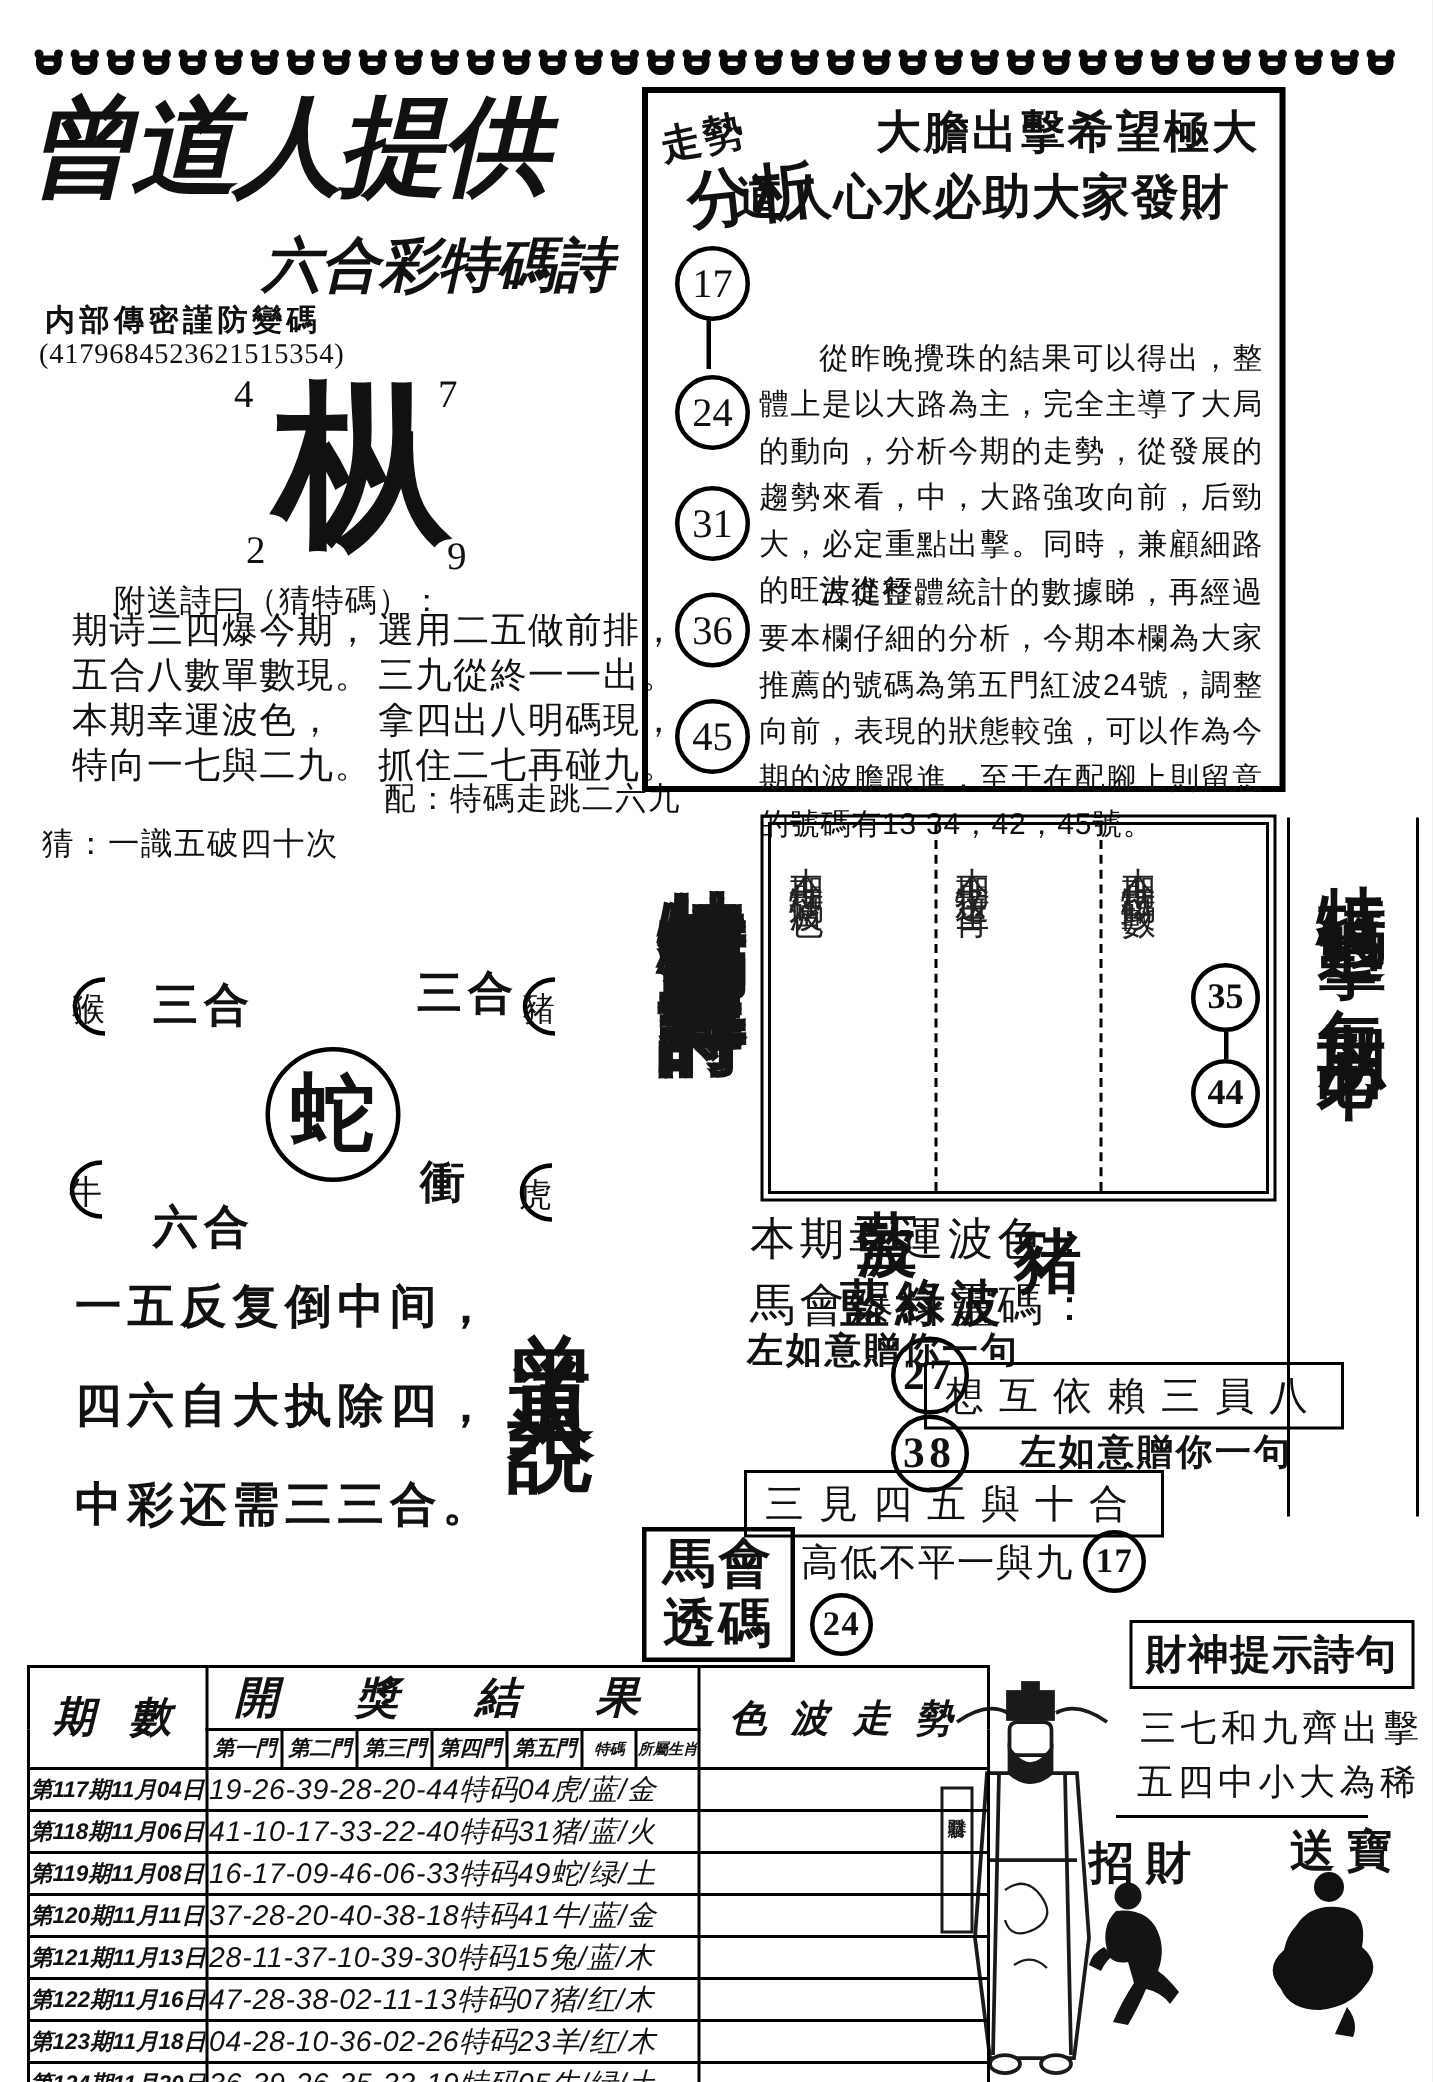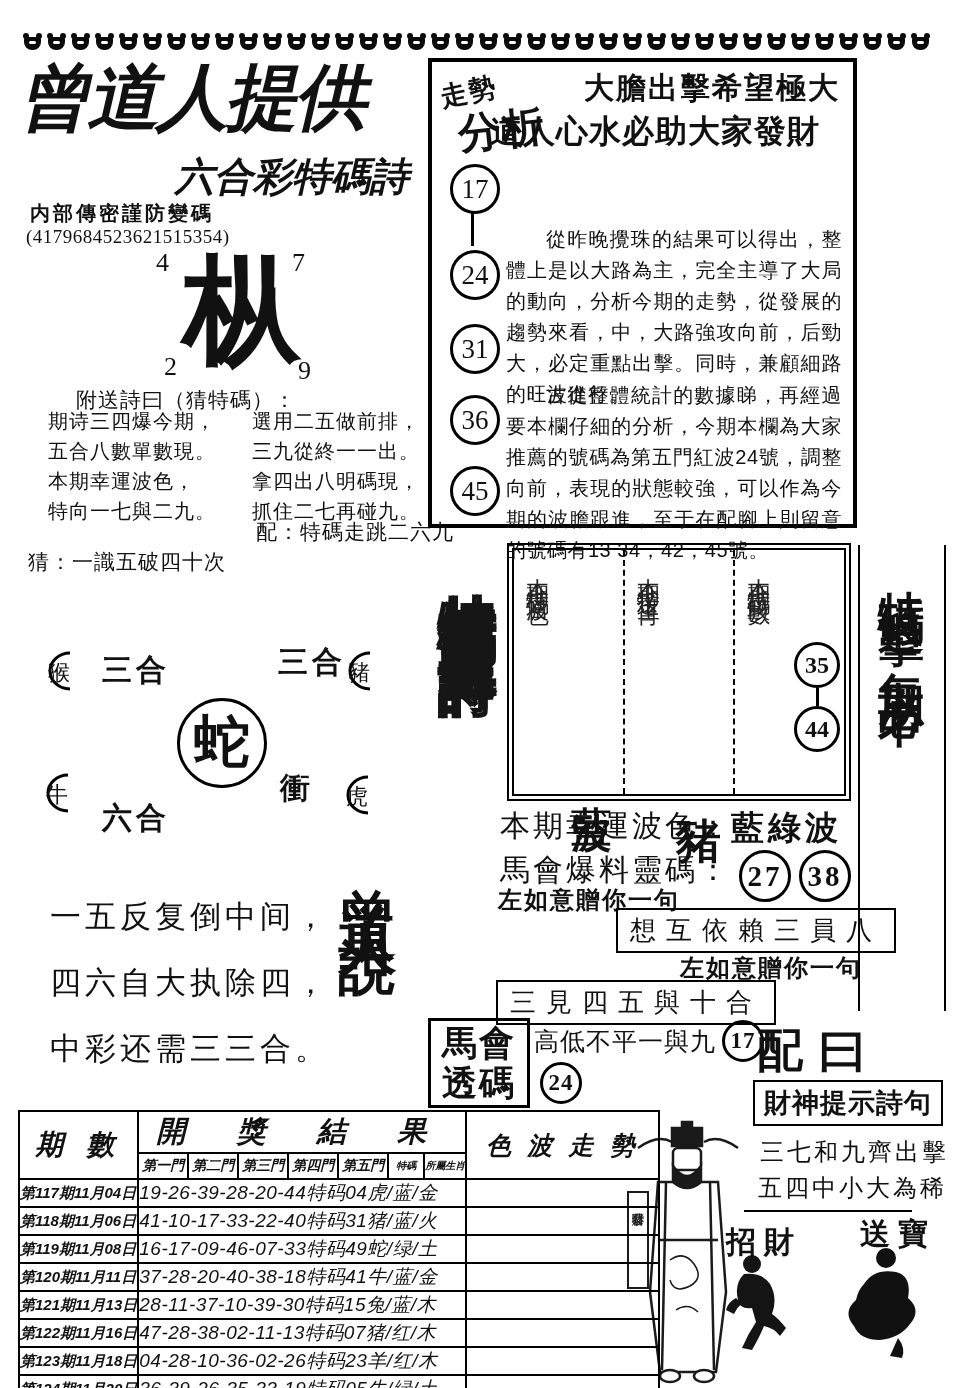--- a/index.html
+++ b/index.html
@@ -22,33 +22,33 @@
             transform:skewX(-13deg);letter-spacing:0px;white-space:nowrap;}
   .secret-note{left:30px;top:200px;font-size:20px;font-weight:700;letter-spacing:3px;}
   .secret-code{left:26px;top:226px;font-size:19px;letter-spacing:.5px;}
 
   
   .charm-num{font-size:26px;}
   .charm-glyph{left:183px;top:252px;font-size:118px;line-height:1;font-weight:700;}
 
   
   .verse-head{left:28px;top:386px;font-size:21px;letter-spacing:1px;margin-left:48px;}
-  .verse-col{font-size:20px;line-height:30px;letter-spacing:1px;}
+  .verse-col{font-size:24px;line-height:30px;letter-spacing:1px;}
   .verse-foot{font-size:20px;letter-spacing:1px;}
 
   
   .rel-label{font-size:30px;font-weight:700;letter-spacing:4px;}
   .arc-wrap{position:absolute;width:46px;height:46px;}
   .arc-wrap svg{position:absolute;left:0;top:0;}
   .arc-char{position:absolute;left:14px;top:10px;font-size:22px;}
   .zodiac-center{left:177px;top:698px;width:84px;height:84px;border:3px solid #000;border-radius:50%;
                  display:flex;align-items:center;justify-content:center;font-size:56px;font-weight:600;}
 
   
-  .brush-lines{left:50px;top:884px;width:280px;font-size:31px;line-height:66px;font-weight:400;letter-spacing:4px;white-space:nowrap;}
+  .brush-lines{left:50px;top:838px;width:280px;font-size:31px;line-height:66px;font-weight:700;letter-spacing:4px;white-space:nowrap;}
   .brush-sign{left:328px;top:842px;writing-mode:vertical-rl;font-size:58px;letter-spacing:16px;font-weight:600;}
 
   
   #analysis-box{left:428px;top:58px;width:421px;height:462px;border:4px solid #000;}
   .an-label1{left:8px;top:12px;font-size:27px;font-weight:700;transform:rotate(-12deg);letter-spacing:2px;}
   .an-label2{left:26px;top:40px;font-size:42px;font-weight:900;transform:rotate(-6deg);letter-spacing:2px;}
   .an-head1{left:152px;top:6px;font-size:30px;font-weight:900;letter-spacing:2px;white-space:nowrap;}
   .an-head2{left:58px;top:48px;font-size:32px;font-weight:900;letter-spacing:1px;white-space:nowrap;}
   .an-circle{position:absolute;left:18px;width:44px;height:44px;border:3px solid #000;border-radius:50%;
              display:flex;align-items:center;justify-content:center;font-size:27px;}
@@ -74,21 +74,21 @@
   .pred-cell{position:relative;flex:1 1 0;border-right:2px dashed #000;}
   .pred-cell:last-child{border-right:none;}
   .pred-label{position:absolute;left:8px;top:10px;writing-mode:vertical-rl;font-size:23px;letter-spacing:5px;color:#222;}
   .pred-value{position:absolute;right:4px;bottom:8px;writing-mode:vertical-rl;font-size:40px;font-weight:800;letter-spacing:6px;}
   .pred-circles{position:absolute;right:4px;top:92px;display:flex;flex-direction:column;align-items:center;}
   .pred-circle{width:40px;height:40px;border:3px solid #000;border-radius:50%;display:flex;align-items:center;justify-content:center;
                font-size:24px;font-weight:600;background:#fff;}
   .pred-conn{width:3px;height:18px;background:#000;}
 
   
-  .lucky-line{font-size:30px;letter-spacing:3px;white-space:nowrap;display:flex;align-items:flex-start;}
+  .lucky-line{font-size:30px;letter-spacing:3px;white-space:nowrap;display:flex;align-items:center;flex-direction:column;}
   .lucky-strong{font-size:33px;font-weight:800;letter-spacing:4px;}
   .code-circle{width:46px;height:46px;border:3px solid #000;border-radius:50%;display:inline-flex;align-items:center;
                justify-content:center;font-size:29px;font-weight:600;margin-left:8px;}
   .gift{font-size:24px;font-weight:900;font-family:"Liberation Sans",sans-serif;letter-spacing:2px;}
   .boxed-verse{border:2px solid #000;padding:3px 12px;font-size:26px;letter-spacing:10px;white-space:nowrap;}
 
   
   #club-box{left:428px;top:1018px;width:294px;height:90px;}
   .club-title{position:absolute;left:0;top:0;width:96px;height:84px;border:3px solid #000;display:flex;flex-direction:column;
               align-items:center;justify-content:center;font-size:35px;font-weight:900;line-height:40px;letter-spacing:2px;}
@@ -369,21 +369,20 @@
     </div>
     <div class="club-line" style="top:2px;">
       <span>高低不平一與九</span>
       <span class="club-circle">17</span>
     </div>
     <div class="club-line" style="top:44px;">
       <span class="club-circle">24</span>
     </div>
   </div>
 
-  <div class="abs fortune-title">配曰</div>
   <div class="abs fortune-boxtitle">財神提示詩句</div>
   <div class="abs fortune-line" style="left:760px;top:1136px;">三七和九齊出擊</div>
   <div class="abs fortune-line" style="left:758px;top:1172px;">五四中小大為稀</div>
   <div class="abs fortune-rule"></div>
   <div class="abs fortune-word" style="left:726px;top:1222px;">招財</div>
   <div class="abs fortune-word" style="left:860px;top:1214px;">送寶</div>
 
   <svg class="fig" style="left:626px;top:1120px;" width="122" height="266" viewBox="0 0 122 266">
     <g fill="none" stroke="#1a1a1a" stroke-width="2.5">
       <path d="M12 28 Q32 14 46 22"></path>
@@ -454,21 +453,21 @@
           <td class="c-result" colspan="7">19-26-39-28-20-44特码04虎/蓝/金</td>
           <td></td>
         </tr>
     <tr>
           <td class="c-period">第118期11月06日</td>
           <td class="c-result" colspan="7">41-10-17-33-22-40特码31猪/蓝/火</td>
           <td></td>
         </tr>
     <tr>
           <td class="c-period">第119期11月08日</td>
-          <td class="c-result" colspan="7">16-17-09-46-07-33特码49蛇/绿/土</td>
+          <td class="c-result" colspan="7">16-17-09-46-06-33特码49蛇/绿/土</td>
           <td></td>
         </tr>
     <tr>
           <td class="c-period">第120期11月11日</td>
           <td class="c-result" colspan="7">37-28-20-40-38-18特码41牛/蓝/金</td>
           <td></td>
         </tr>
     <tr>
           <td class="c-period">第121期11月13日</td>
           <td class="c-result" colspan="7">28-11-37-10-39-30特码15兔/蓝/木</td>

